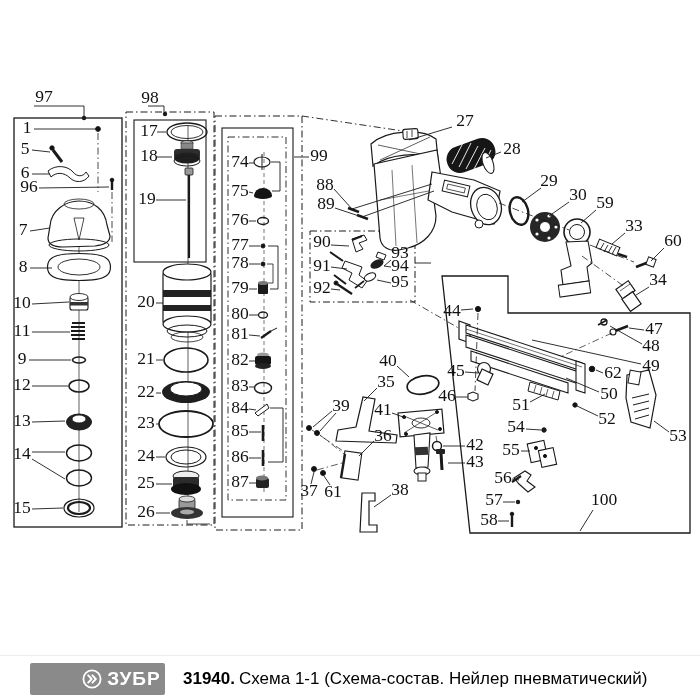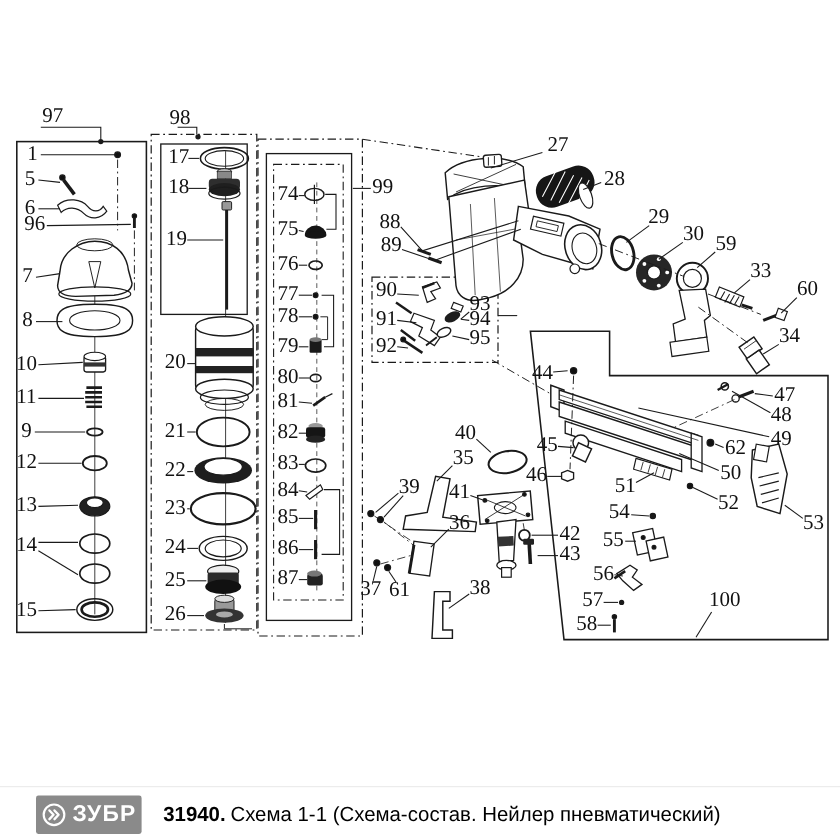--- a/index.html
+++ b/index.html
@@ -2,21 +2,21 @@
 <html><head>
 <meta charset="utf-8">
 <style>
   html,body{margin:0;padding:0;background:#fff;width:700px;height:700px;overflow:hidden;
     font-family:"Liberation Sans",sans-serif;}
   #stage{position:relative;width:684px;height:700px;background:#fff;}
   #diagram{position:absolute;left:0;top:0;}
   .footer{position:absolute;left:0;top:655px;width:700px;height:45px;background:#fff;
     border-top:1px solid #ececec;display:flex;align-items:center;}
   .logo{margin-left:30px;width:88px;height:32px;border-radius:2px;display:flex;
-    align-items:center;justify-content:center;gap:4px;}
+    align-items:center;justify-content:center;gap:4px;padding-left:47px;}
   .logo span{color:#fff;font-weight:bold;font-size:19px;letter-spacing:1px;
     font-family:"Liberation Sans",sans-serif;}
   .caption{margin-left:18px;font-size:17px;color:#000000;}
   .caption b{font-weight:bold;margin-right:4px;}
 </style>
 </head>
 <body>
 
 <div id="stage">
   <svg id="diagram" width="700" height="655" viewBox="0 0 700 655" xmlns="http://www.w3.org/2000/svg">

